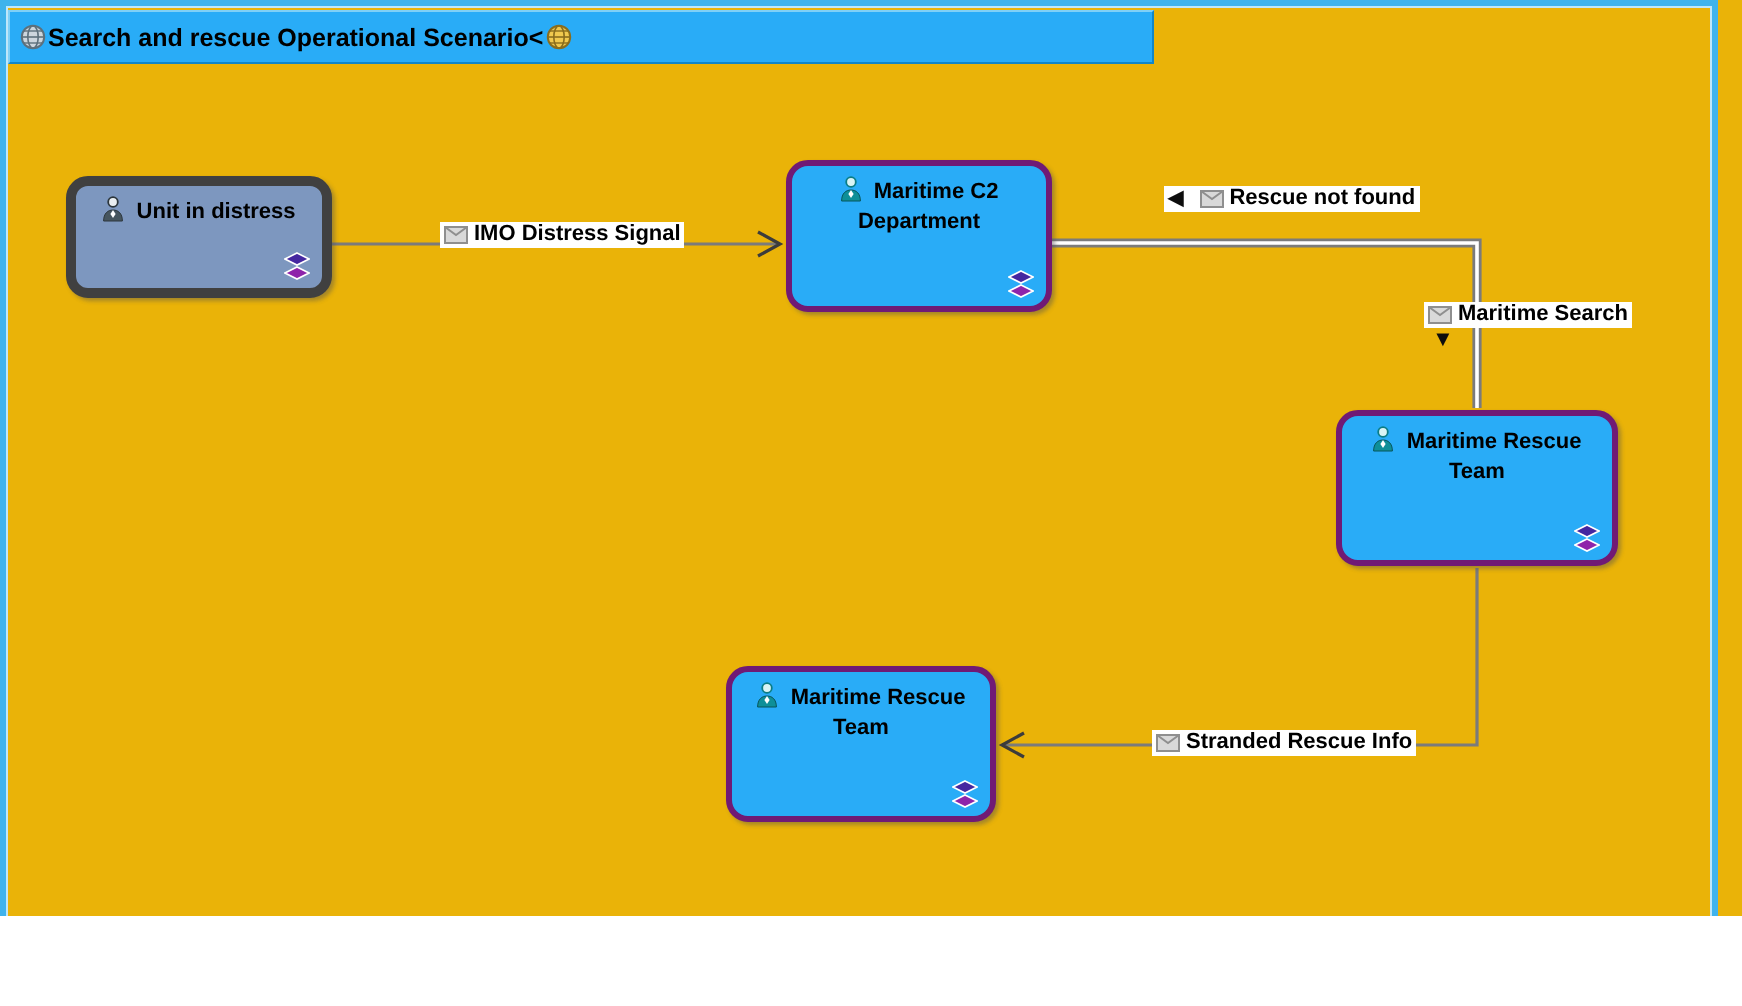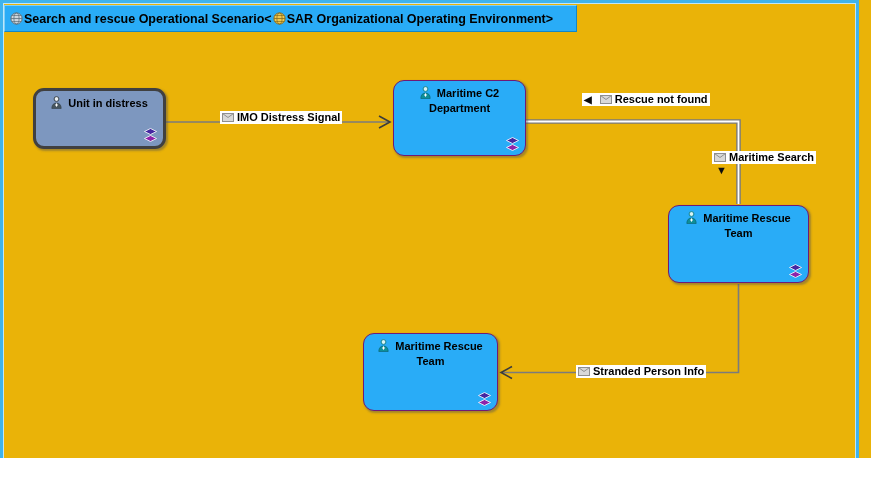--- a/index.html
+++ b/index.html
@@ -20,22 +20,22 @@
     border-bottom-color:#1286c7;border-right-color:#1286c7;
     display:flex;align-items:center;padding:0 4px;box-sizing:border-box;
     font-weight:bold;font-size:12.5px;color:#000;white-space:nowrap;z-index:30;
   }
   .title-bar .ticon{display:inline-flex;margin:0 1px;}
   
   .node{
     position:absolute;border-radius:11px;box-sizing:border-box;
     box-shadow:1.5px 1.5px 2px rgba(80,80,80,.45);z-index:20;
   }
-  .node-blue{background:#29acf7;border:1px solid #701a75;}
-  .node-gray{background:#7d97bf;border:3px solid #404040;}
+  .node-blue{background:#29acf7;border:3px solid #701a75;}
+  .node-gray{background:#7d97bf;border:5px solid #404040;}
   .node-title{
     text-align:center;font-weight:bold;font-size:11px;line-height:13px;
     color:#000;padding:5px 12px 0 12px;
   }
   .person-icon{display:inline-block;vertical-align:-2px;margin-right:3px;}
   .diamond-icon{position:absolute;right:6px;bottom:4px;display:inline-flex;}
   .node-unit{left:33px;top:88px;width:133px;height:61px;}
   .node-c2{left:393px;top:80px;width:133px;height:76px;}
   .node-rescue-right{left:668px;top:205px;width:141px;height:78px;}
   .node-rescue-bottom{left:363px;top:333px;width:135px;height:78px;}
@@ -103,21 +103,20 @@
     <span>Search and rescue Operational Scenario&lt;</span>
     <span class="ticon">
       <svg width="13" height="13" viewBox="0 0 13 13">
         <circle cx="6.5" cy="6.5" r="5.6" fill="#f0c94f" stroke="#8a6d1d" stroke-width="1"></circle>
         <ellipse cx="6.5" cy="6.5" rx="2.6" ry="5.6" fill="none" stroke="#8a6d1d" stroke-width="0.8"></ellipse>
         <line x1="0.9" y1="6.5" x2="12.1" y2="6.5" stroke="#8a6d1d" stroke-width="0.8"></line>
         <line x1="1.7" y1="3.5" x2="11.3" y2="3.5" stroke="#8a6d1d" stroke-width="0.7"></line>
         <line x1="1.7" y1="9.5" x2="11.3" y2="9.5" stroke="#8a6d1d" stroke-width="0.7"></line>
       </svg>
     </span>
-    <span>SAR Organizational Operating Environment&gt;</span>
   </div>
 
   <div class="node node-gray node-unit">
     <div class="node-title">
       <span class="person-icon">
         <svg width="11" height="13" viewBox="0 0 11 13">
           <circle cx="5.5" cy="3" r="2.4" fill="#e9eef1" stroke="#2c363c" stroke-width="0.9"></circle>
           <path d="M0.8,12.5 C0.8,8.6 3,7 5.5,7 C8,7 10.2,8.6 10.2,12.5 Z" fill="#46555e" stroke="#2c363c" stroke-width="0.5"></path>
           <path d="M5.5,7 L4.2,9 L5.5,11 L6.8,9 Z" fill="#ffffff"></path>
         </svg>
@@ -221,21 +220,21 @@
   </div>
   <div class="dir-down">▼</div>
 
   <div class="edge-label label-spi">
     <span class="msg-icon">
       <svg width="12" height="9" viewBox="0 0 12 9">
         <rect x="0.5" y="0.5" width="11" height="8" fill="#d9d9d9" stroke="#8f8f8f"></rect>
         <path d="M0.5,0.5 L6,4.5 L11.5,0.5" fill="none" stroke="#8f8f8f"></path>
       </svg>
     </span>
-    <span>Stranded Person Info</span>
+    <span>Stranded Rescue Info</span>
   </div>
 
   <div class="bottom-bar"></div>
 
   <div class="overview-btn">
     <span class="ov-red"></span>
     <span class="ov-blue"></span>
   </div>
 
   <div class="frame"></div>

